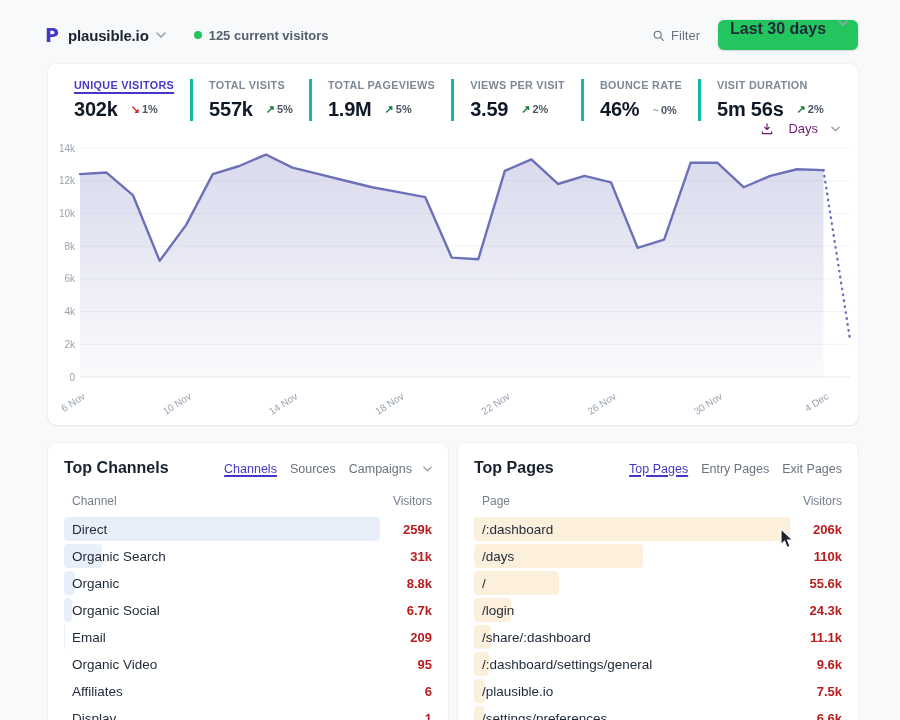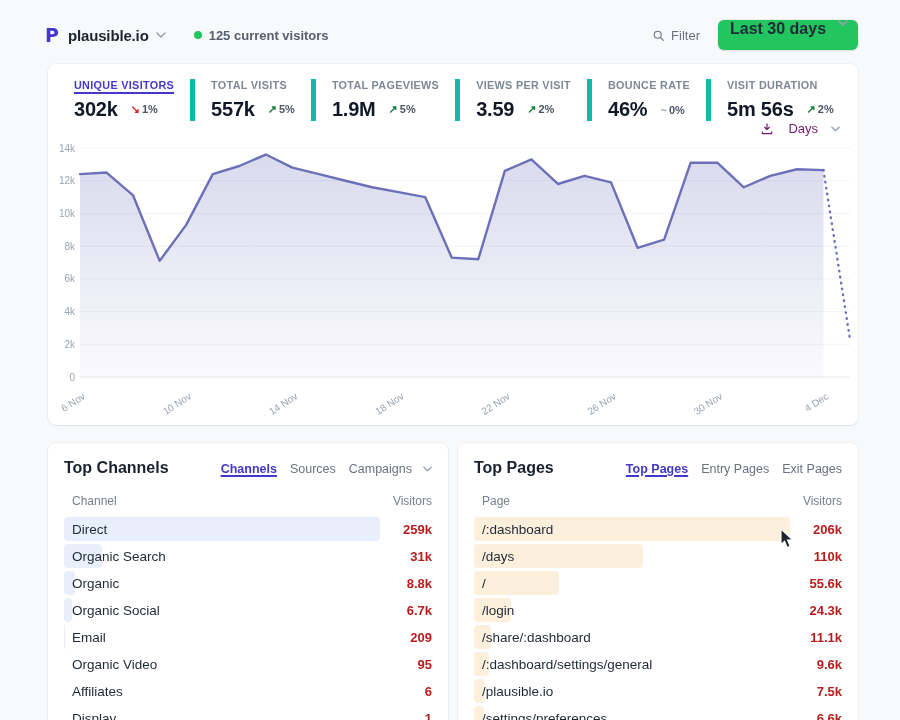--- a/index.html
+++ b/index.html
@@ -26,39 +26,39 @@
   .daterange .chev { margin-left:auto; }
   
   .card { position:absolute; background:#fff; border-radius:8px;
     box-shadow:0 1px 2px rgba(15,23,42,.06), 0 0 0 1px rgba(15,23,42,.035); }
   #main-card { left:48px; top:64px; width:810px; height:361px; }
   #channels-card { left:48px; top:443px; width:400px; height:312px; padding:16px 16px 0; overflow:hidden; }
   #pages-card { left:458px; top:443px; width:400px; height:312px; padding:16px 16px 0; overflow:hidden; }
   
   .stats { display:flex; align-items:flex-start; padding:15px 0 0 10px; }
   .stat { padding:0 16px; cursor:pointer; }
-  .stat + .stat { border-left:5px solid #14b8a6; }
+  .stat + .stat { border-left:3px solid #14b8a6; }
   .stat-label { font-size:10.8px; font-weight:700; letter-spacing:.03em; color:#7e8897; white-space:nowrap; }
   .stat.active .stat-label { color:var(--accent); text-decoration:underline; text-decoration-thickness:1.5px; text-underline-offset:3px; }
   .stat-value-row { display:flex; align-items:center; margin-top:7px; gap:13px; }
   .stat-value { font-size:20px; font-weight:700; color:#101828; letter-spacing:-.01em; white-space:nowrap; }
   .stat-change { font-size:11px; font-weight:600; color:#4b5563; white-space:nowrap; }
   .stat-change .arrow { margin-right:2px; font-weight:700; }
   .arrow.up { color:var(--up); } .arrow.down { color:var(--down); } .arrow.flat { color:var(--flat); }
   
   .chart-controls { position:absolute; top:57px; right:18px; display:flex; align-items:center; gap:14px; color:#701a75; font-size:13px; }
   .interval { display:flex; align-items:center; gap:6px; cursor:pointer; }
   .dl { display:flex; cursor:pointer; }
   #chart-svg { position:absolute; left:6px; top:76px; overflow:visible; }
   
   .panel-head { display:flex; align-items:baseline; justify-content:space-between; }
   .panel-title { font-size:16px; font-weight:700; color:#18212f; }
   .tabs { display:flex; gap:13px; font-size:12.5px; color:#6b7280; align-items:center; }
   .tab { cursor:pointer; display:flex; align-items:center; gap:4px; white-space:nowrap; }
-  .tab.active { color:var(--accent); font-weight:700; text-decoration:underline; text-decoration-thickness:1.5px; text-underline-offset:2px; }
+  .tab.active { color:var(--accent); font-weight:400; text-decoration:underline; text-decoration-thickness:1.5px; text-underline-offset:2px; }
   .cols { display:flex; justify-content:space-between; margin-top:17px; margin-bottom:9px; font-size:12px; color:#76808f; padding-left:8px; }
   .row { display:flex; align-items:center; height:24px; margin-bottom:3px; font-size:13.5px; color:#1f2937; cursor:pointer; }
   .bar-area { flex:1; position:relative; height:100%; display:flex; align-items:center; }
   .bar { position:absolute; left:0; top:0; height:100%; border-radius:4px; }
   .row-label { position:relative; padding-left:8px; white-space:nowrap; }
   .row-val { width:52px; text-align:right; font-weight:600; font-size:13px; color:#b91c1c; }
   
   #cursor { position:absolute; left:780px; top:529px; pointer-events:none; }
 </style>
 </head>

